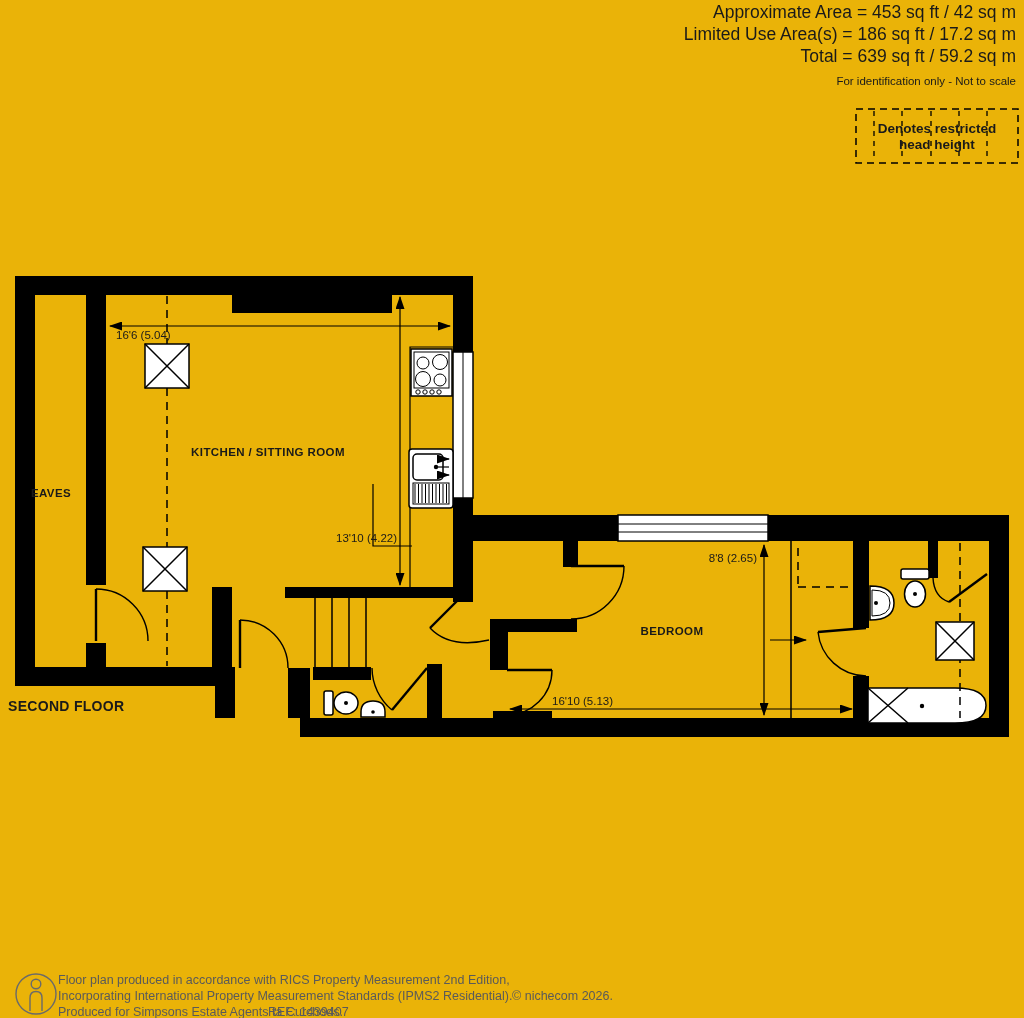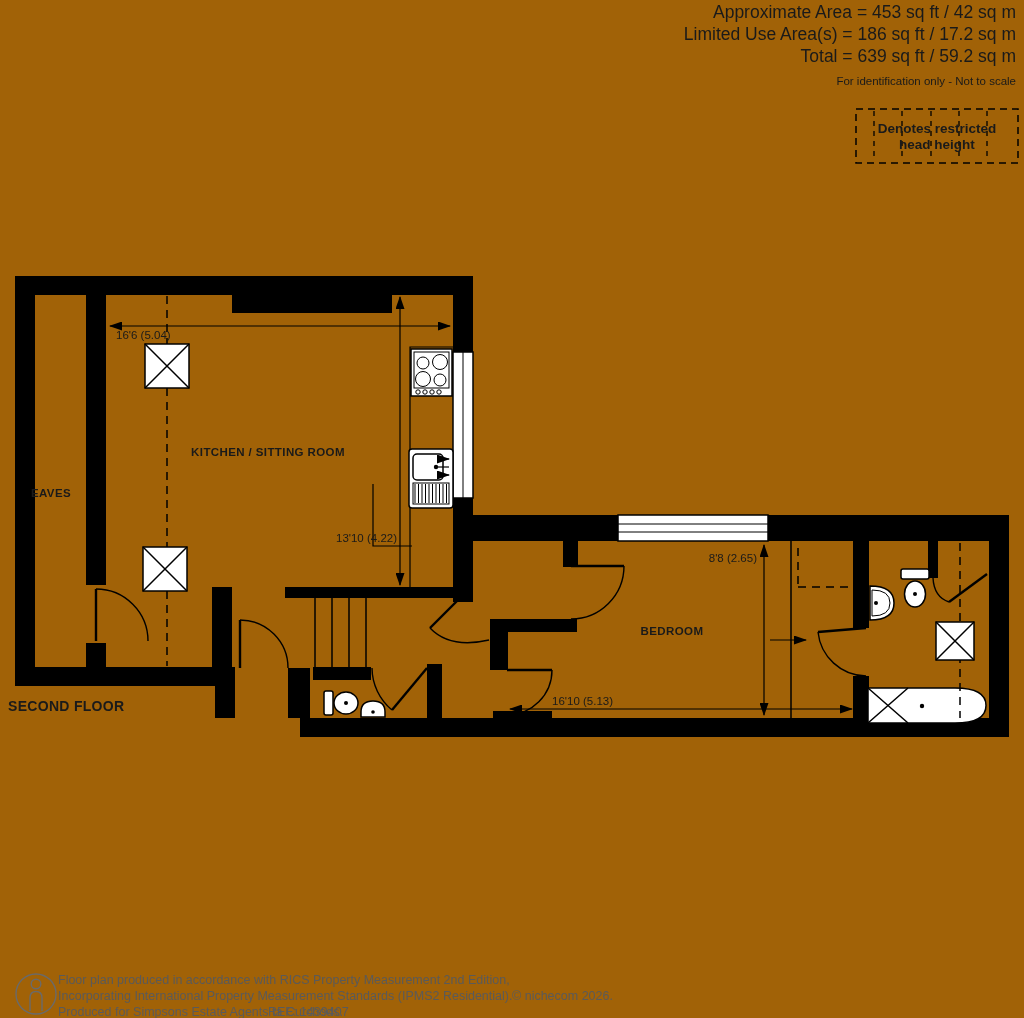--- a/index.html
+++ b/index.html
@@ -1,16 +1,16 @@
 <!DOCTYPE html>
 <html><head>
 <meta charset="utf-8">
 <style>
   html,body{margin:0;padding:0;background:#ffffff;}
-  .page{position:relative;width:1024px;height:1018px;background:#a16207;overflow:hidden;
+  .page{position:relative;width:1024px;height:1018px;background:#eab308;overflow:hidden;
         font-family:"Liberation Sans", sans-serif;}
   svg{display:block;}
   svg text{font-family:"Liberation Sans", sans-serif;fill:#1a1a1a;}
   .hdr{font-size:17.5px;}
   .hdr-small{font-size:11.5px;}
   .legend-txt{font-size:13.5px;font-weight:bold;}
   .room-lbl{font-size:11.5px;font-weight:bold;letter-spacing:.4px;}
   .floor-lbl{font-size:14px;font-weight:bold;letter-spacing:.3px;}
   .dim-lbl{font-size:11.5px;}
   .foot{font-size:12.5px;fill:#5a5a5a;}

